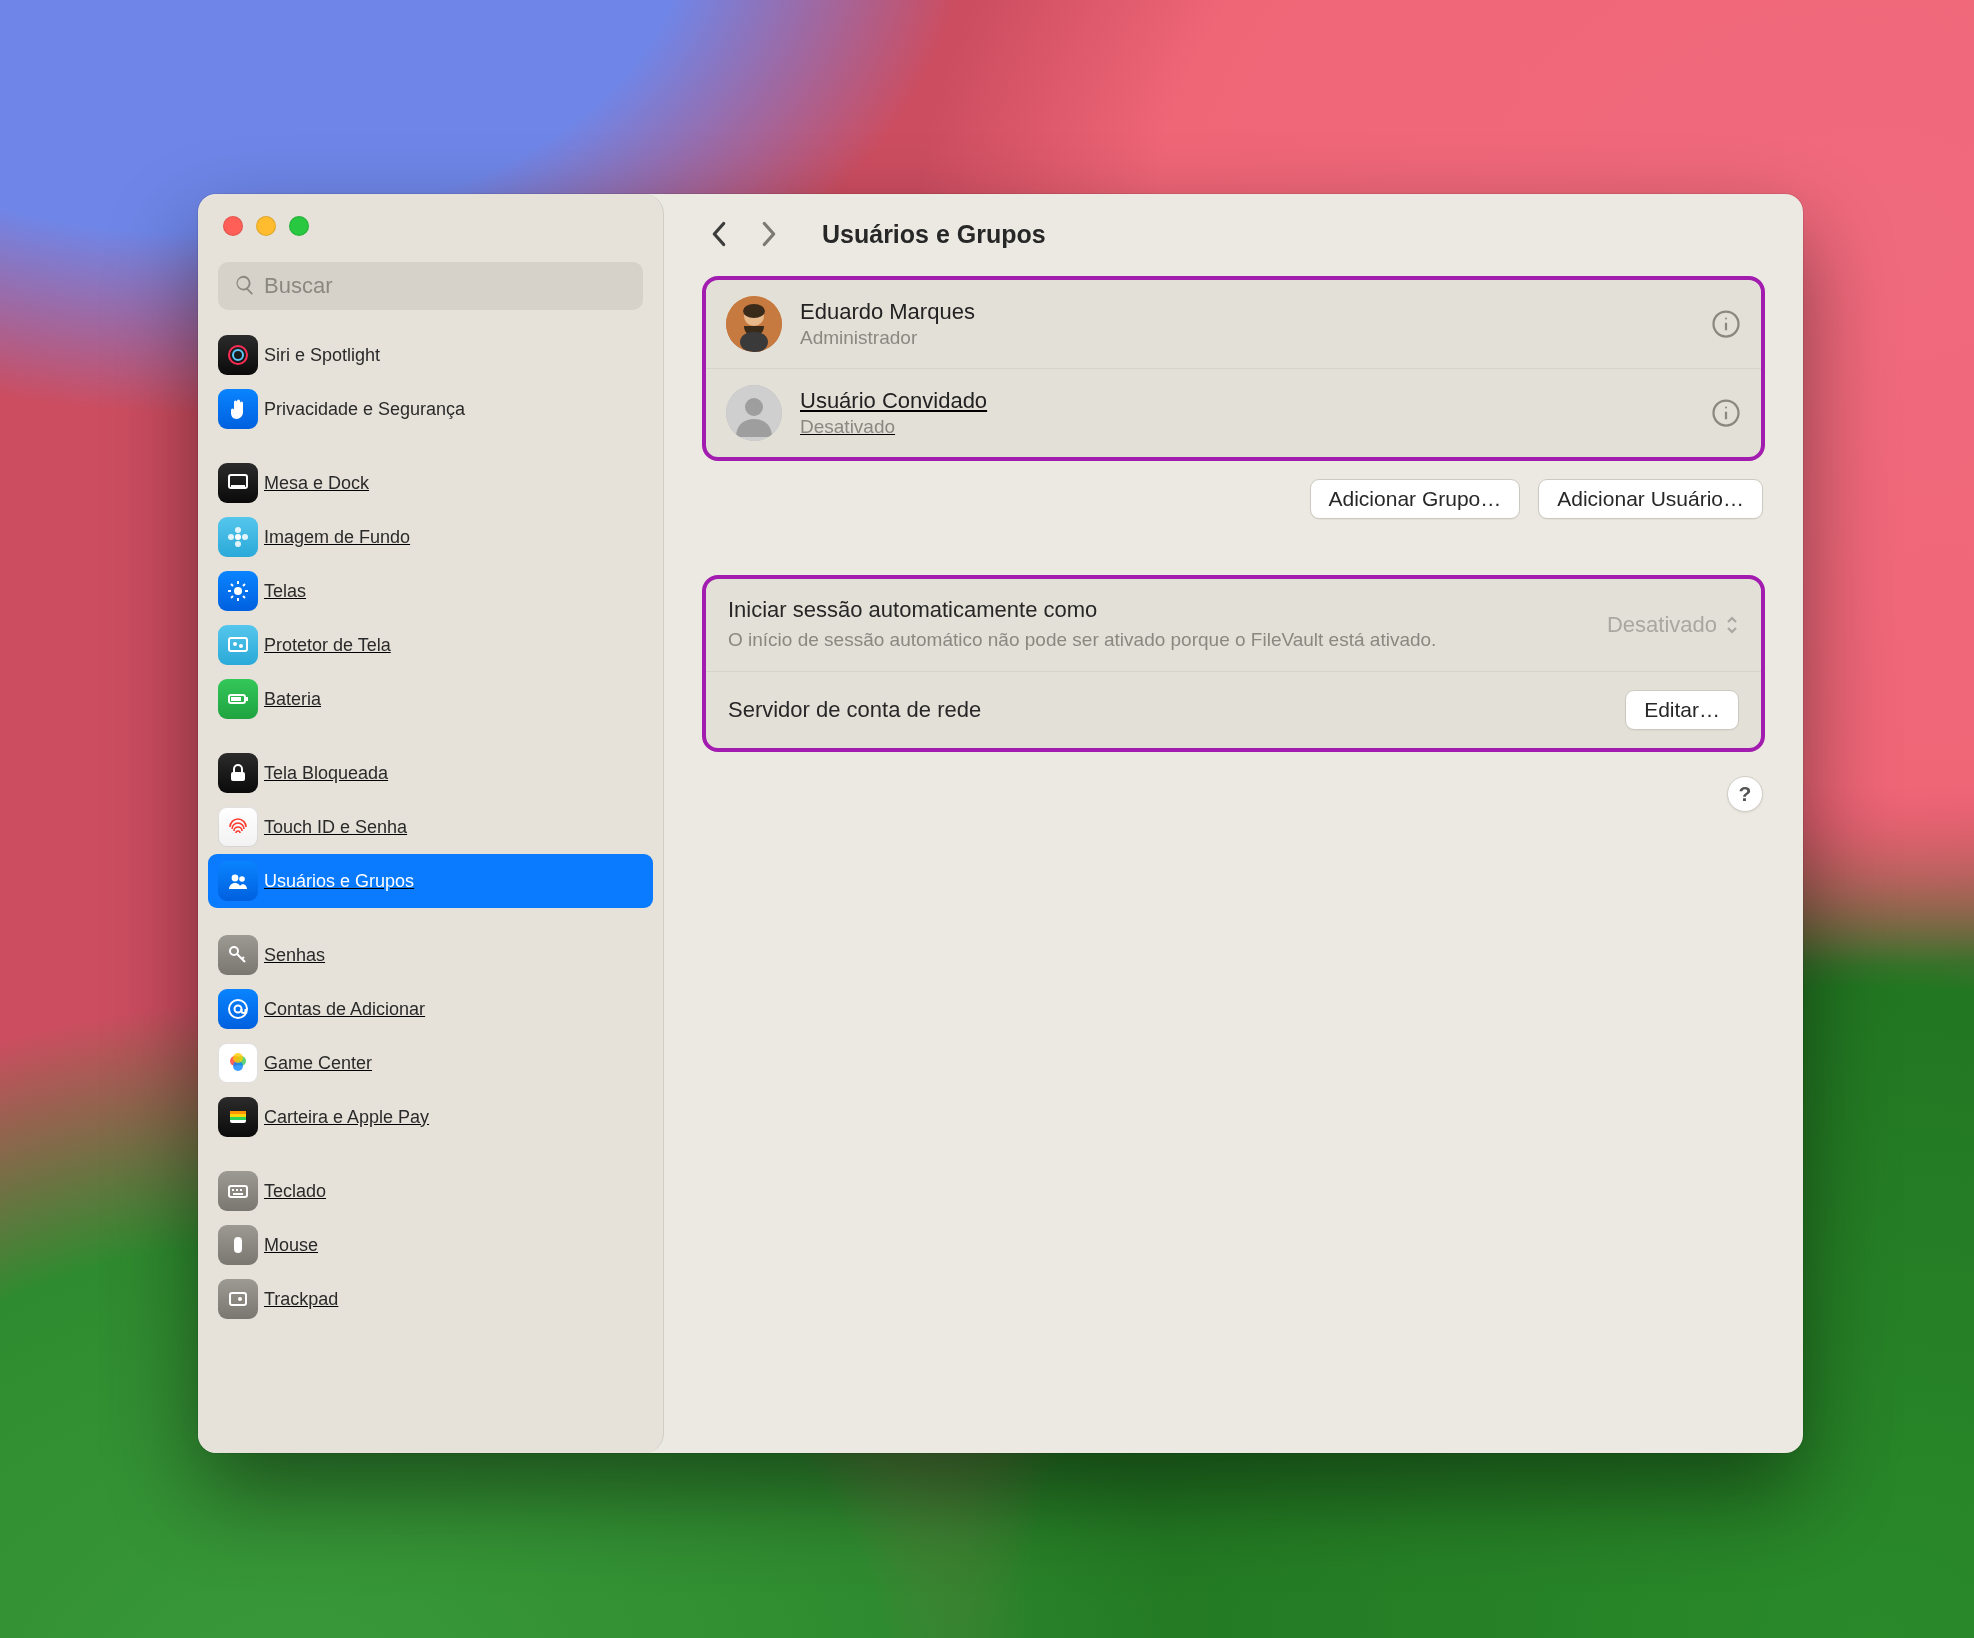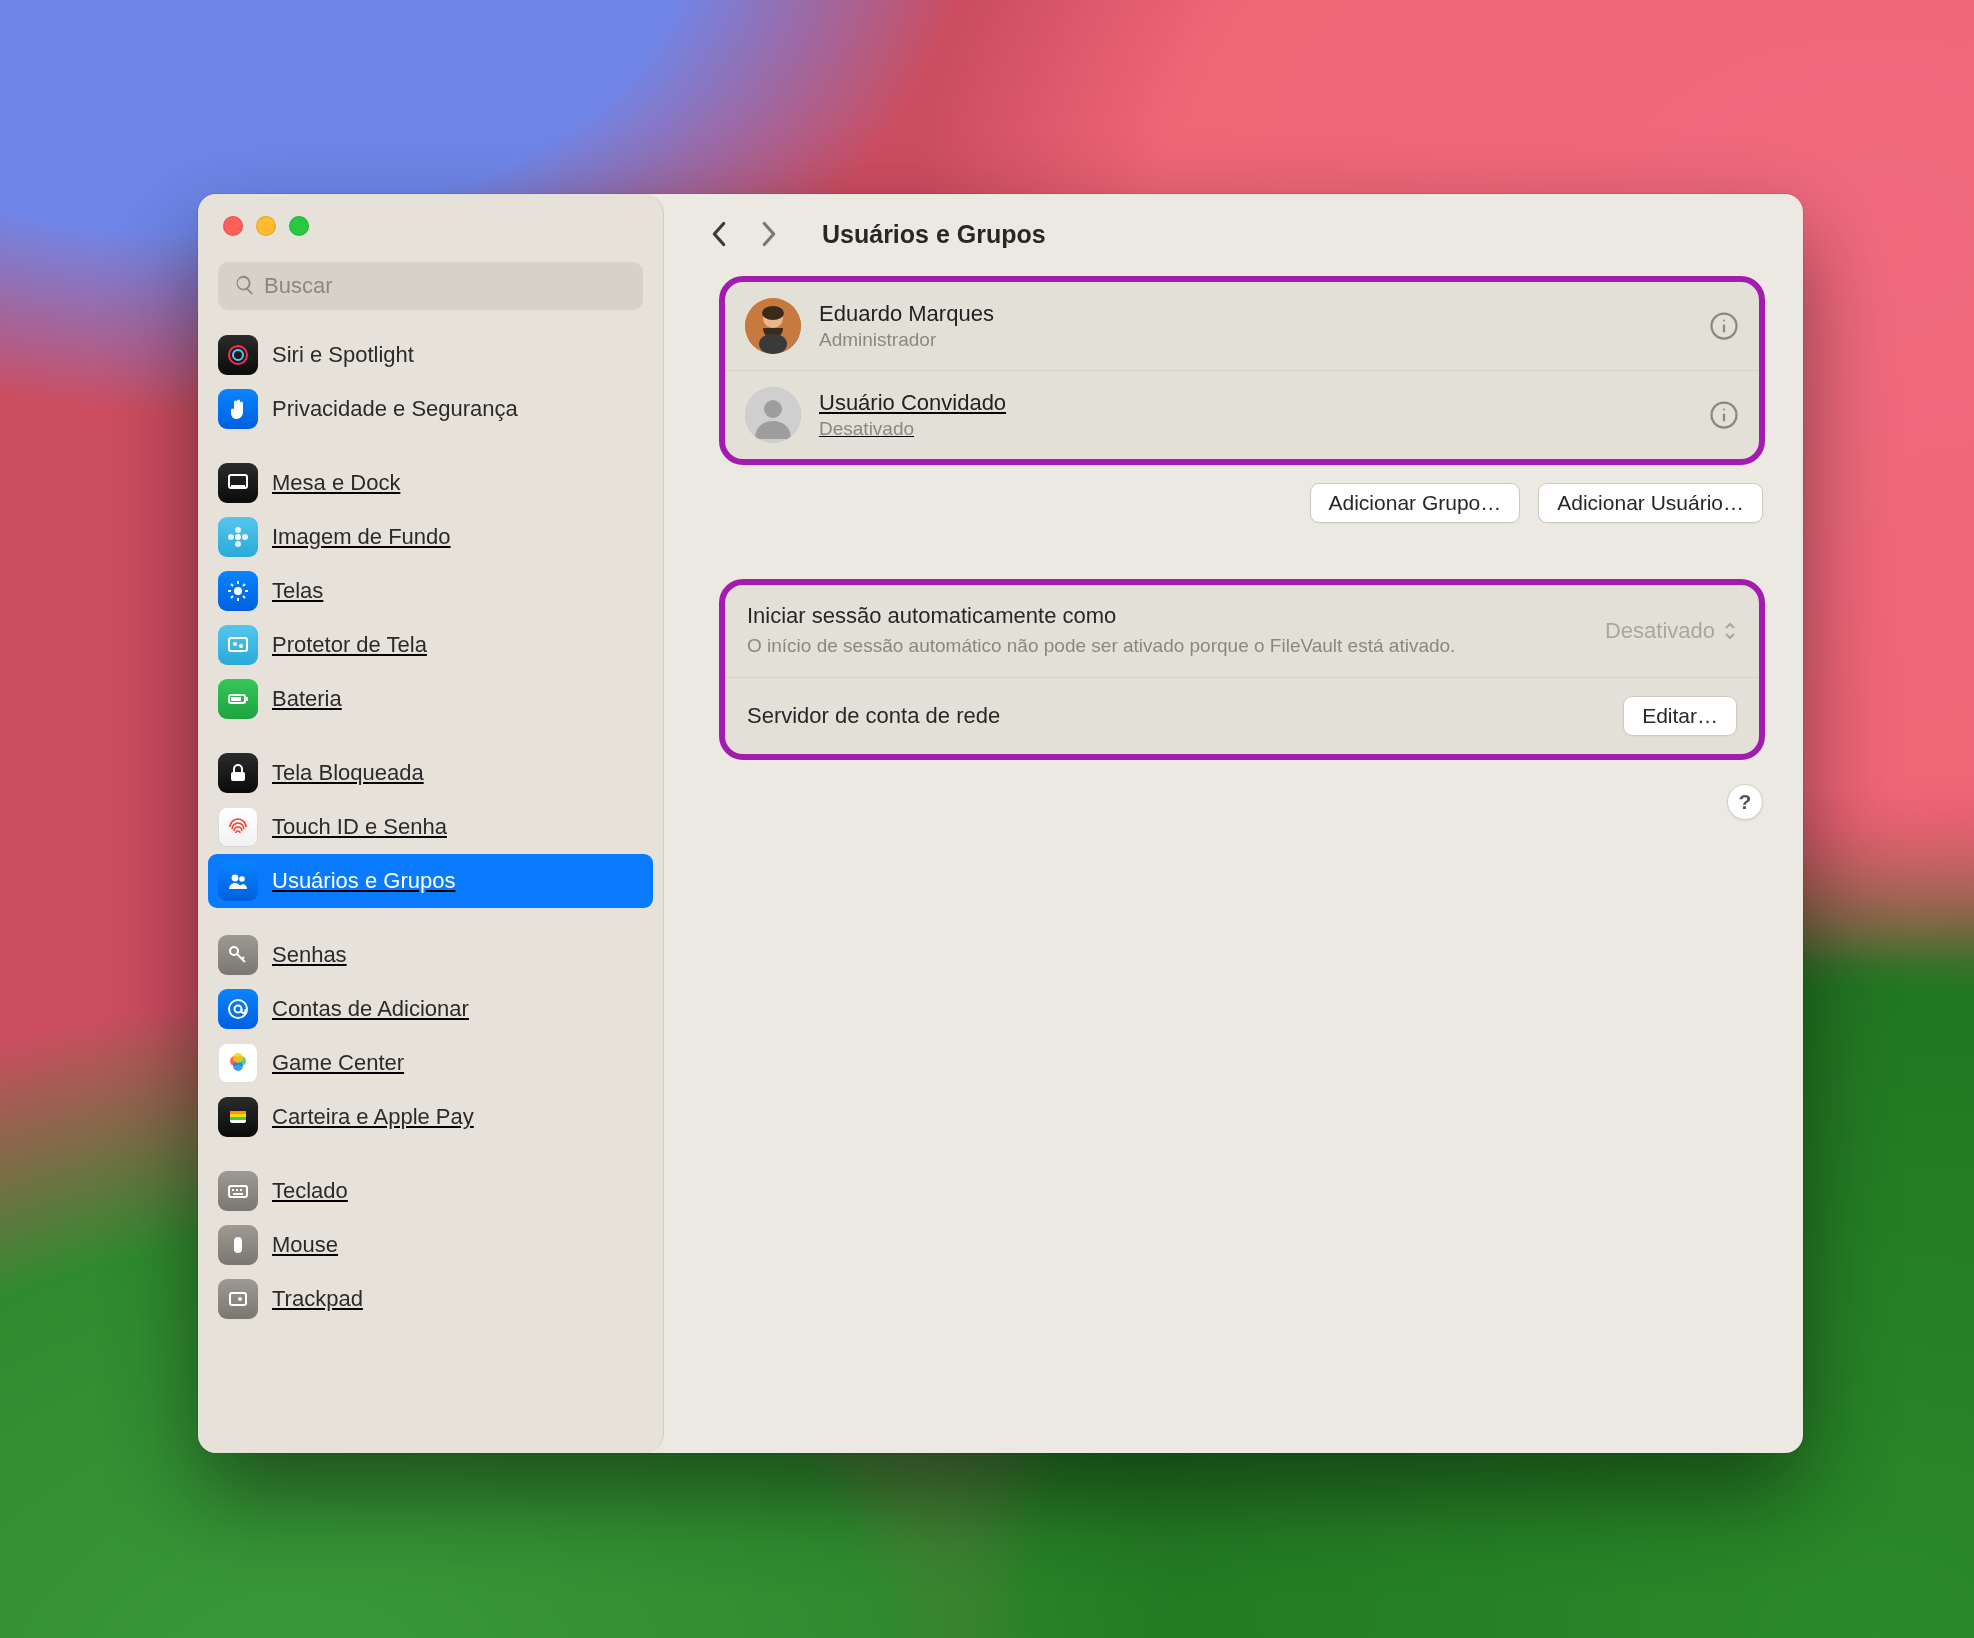--- a/index.html
+++ b/index.html
@@ -62,24 +62,24 @@
   color: #555;
   outline: none;
 }
 .search::placeholder { color: #8b8880; }
 .searchwrap { position: relative; }
 .searchwrap svg { position: absolute; left: 36px; top: 38px; width: 22px; height: 22px; fill: #8b8880; }
 
 .navgroup { padding: 6px 10px 20px 10px; }
 .navgroup + .navgroup { padding-top: 0; text-decoration: underline; }
 .navitem {
-  display: flex; align-items: center; gap: 14px;
+  display: flex; align-items: center; gap: 6px;
   padding: 7px 10px;
   border-radius: 9px;
-  font-size: 22px;
+  font-size: 18px;
   color: #2a2a2a;
   cursor: default;
 }
 .navitem.selected { background: #0a7aff; color: #fff; }
 .navicon {
   width: 40px; height: 40px; border-radius: 9px;
   display: flex; align-items: center; justify-content: center;
   flex: 0 0 40px;
   font-size: 22px; font-weight: 600;
 }
@@ -88,24 +88,23 @@
 
 .content { flex: 1; display: flex; flex-direction: column; padding: 18px 38px 0 38px; overflow-y: auto; }
 .toolbar { display: flex; align-items: center; gap: 20px; height: 44px; margin-bottom: 20px; padding-left: 2px; }
 .navbtn { width: 30px; height: 30px; display:flex; align-items:center; justify-content:center; color:#7c7972; }
 .navbtn.enabled { color:#3c3c3c; }
 .navbtn svg { width: 18px; height: 28px; stroke: currentColor; stroke-width: 2.8; fill: none; stroke-linecap: round; stroke-linejoin: round; }
 .title { font-size: 25px; font-weight: 700; color: #272727; margin-left: 18px; }
 
 .panel {
   background: #e3e0d8;
-  border: 6px solid #a21caf;
-  border-radius: 24px;
+  border: 4px solid #a21caf;
+  border-radius: 16px;
   overflow: hidden;
-  margin-left: 17px;
 }
 .userrow {
   display: flex; align-items: center; gap: 18px;
   padding: 16px 20px;
 }
 .userrow + .userrow { border-top: 1px solid #d7d3ca; text-decoration: underline; }
 .avatar { width: 56px; height: 56px; border-radius: 50%; background:#bdbdbd; display:flex; align-items:center; justify-content:center; overflow:hidden; flex:0 0 56px; }
 .avatar.primary { background: linear-gradient(#d58a4a,#a65a2a); }
 .avatar svg { width: 100%; height: 100%; }
 .usertext { flex:1; display:flex; flex-direction:column; gap:2px; }

